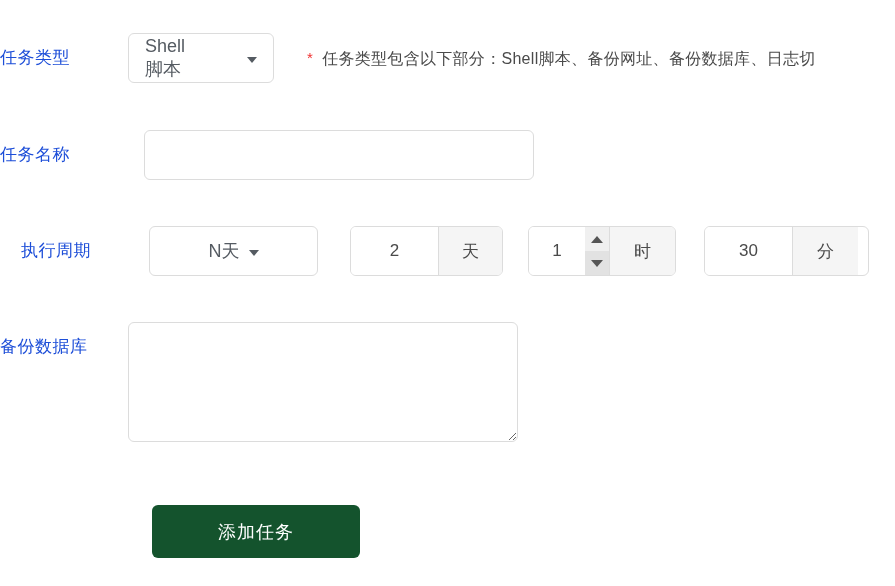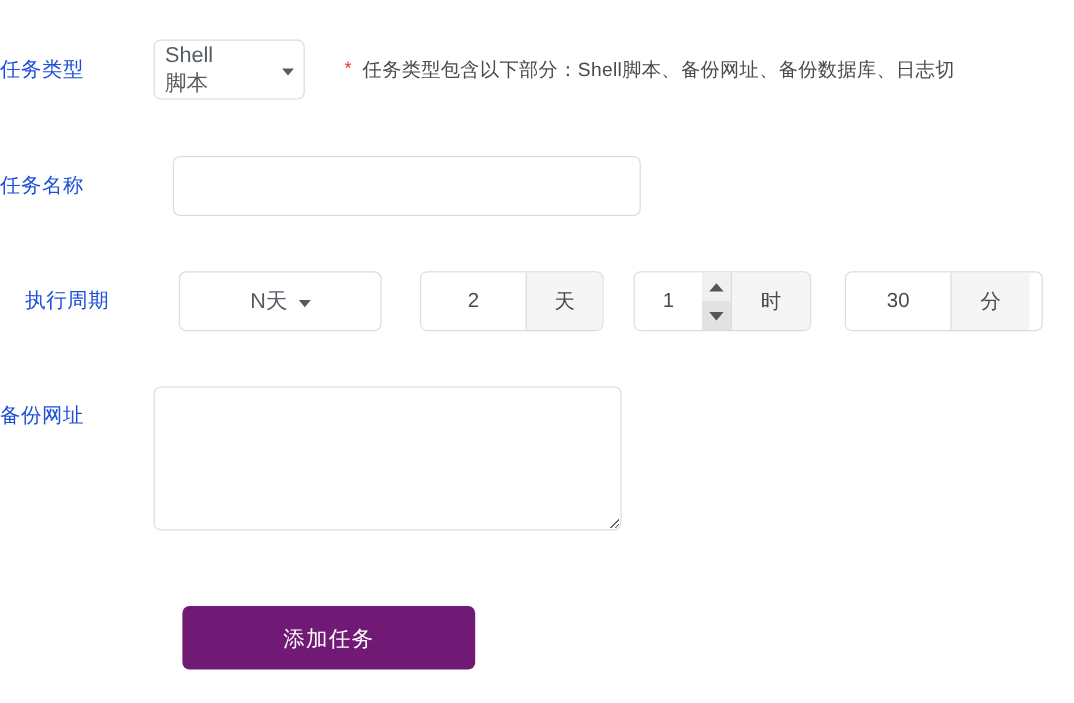--- a/index.html
+++ b/index.html
@@ -58,21 +58,21 @@
     border-radius: 6px;
     display: flex;
     align-items: center;
     justify-content: center;
     font-size: 18px;
     color: #555b62;
     cursor: pointer;
     padding: 0 16px;
     user-select: none;
   }
-  .dropdown.w-type { width: 126px; gap: 48px; }
+  .dropdown.w-type { width: 146px; gap: 48px; }
   .dropdown.w-cycle { width: 169px; }
 
   .caret {
     display: inline-block;
     width: 0;
     height: 0;
     margin-left: 9px;
     margin-top: 3px;
     border-left: 5px solid transparent;
     border-right: 5px solid transparent;
@@ -199,23 +199,23 @@
     outline: none;
     resize: both;
     font-family: inherit;
     overflow: hidden;
   }
   .row-script .field-label { line-height: 50px; }
 
   
   .btn-submit {
     margin-left: 0;
-    width: 244px;
+    width: 208px;
     height: 53px;
-    background: #701a75;
+    background: #14532d;
     border: none;
     border-radius: 6px;
     color: #ffffff;
     font-size: 18px;
     font-family: Liberation Mono, monospace;
     letter-spacing: 1px;
     cursor: pointer;
   }
   .submit-spacer { width: 152px; flex: none; }
 </style>
@@ -268,21 +268,21 @@
       <div class="ig-addon">时</div>
     </div>
 
     <div class="input-group group-min">
       <input class="ig-field" type="text" value="30" style="">
       <div class="ig-addon">分</div>
     </div>
   </div>
 
   <div class="form-row row-script">
-    <div class="field-label">备份网址</div>
+    <div class="field-label">备份数据库</div>
     <textarea class="script-area" placeholder="" style=""></textarea>
   </div>
 
   <div class="form-row row-submit">
     <div class="submit-spacer"></div>
     <button class="btn-submit">添加任务</button>
   </div>
 
 </div>
 

